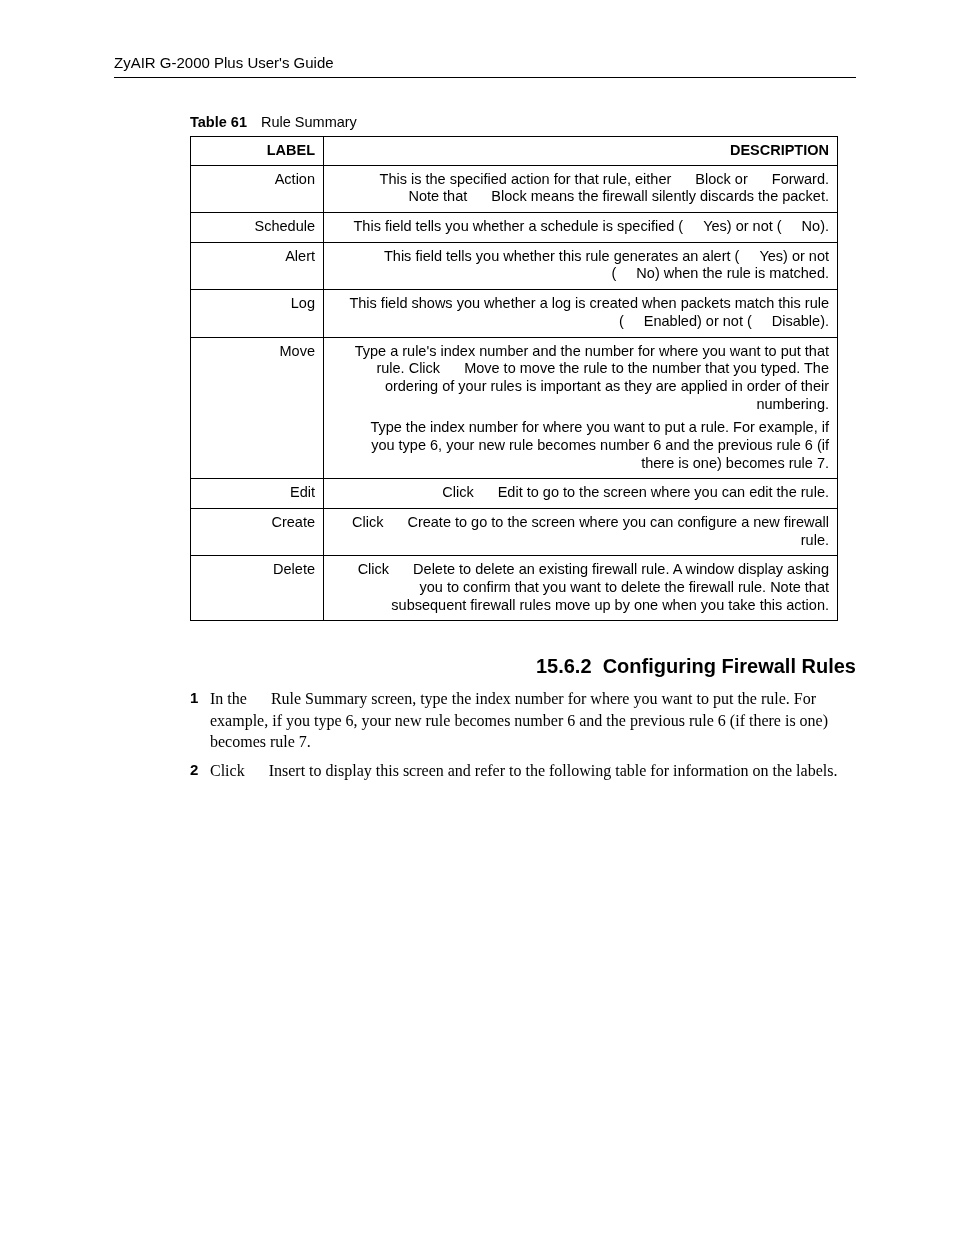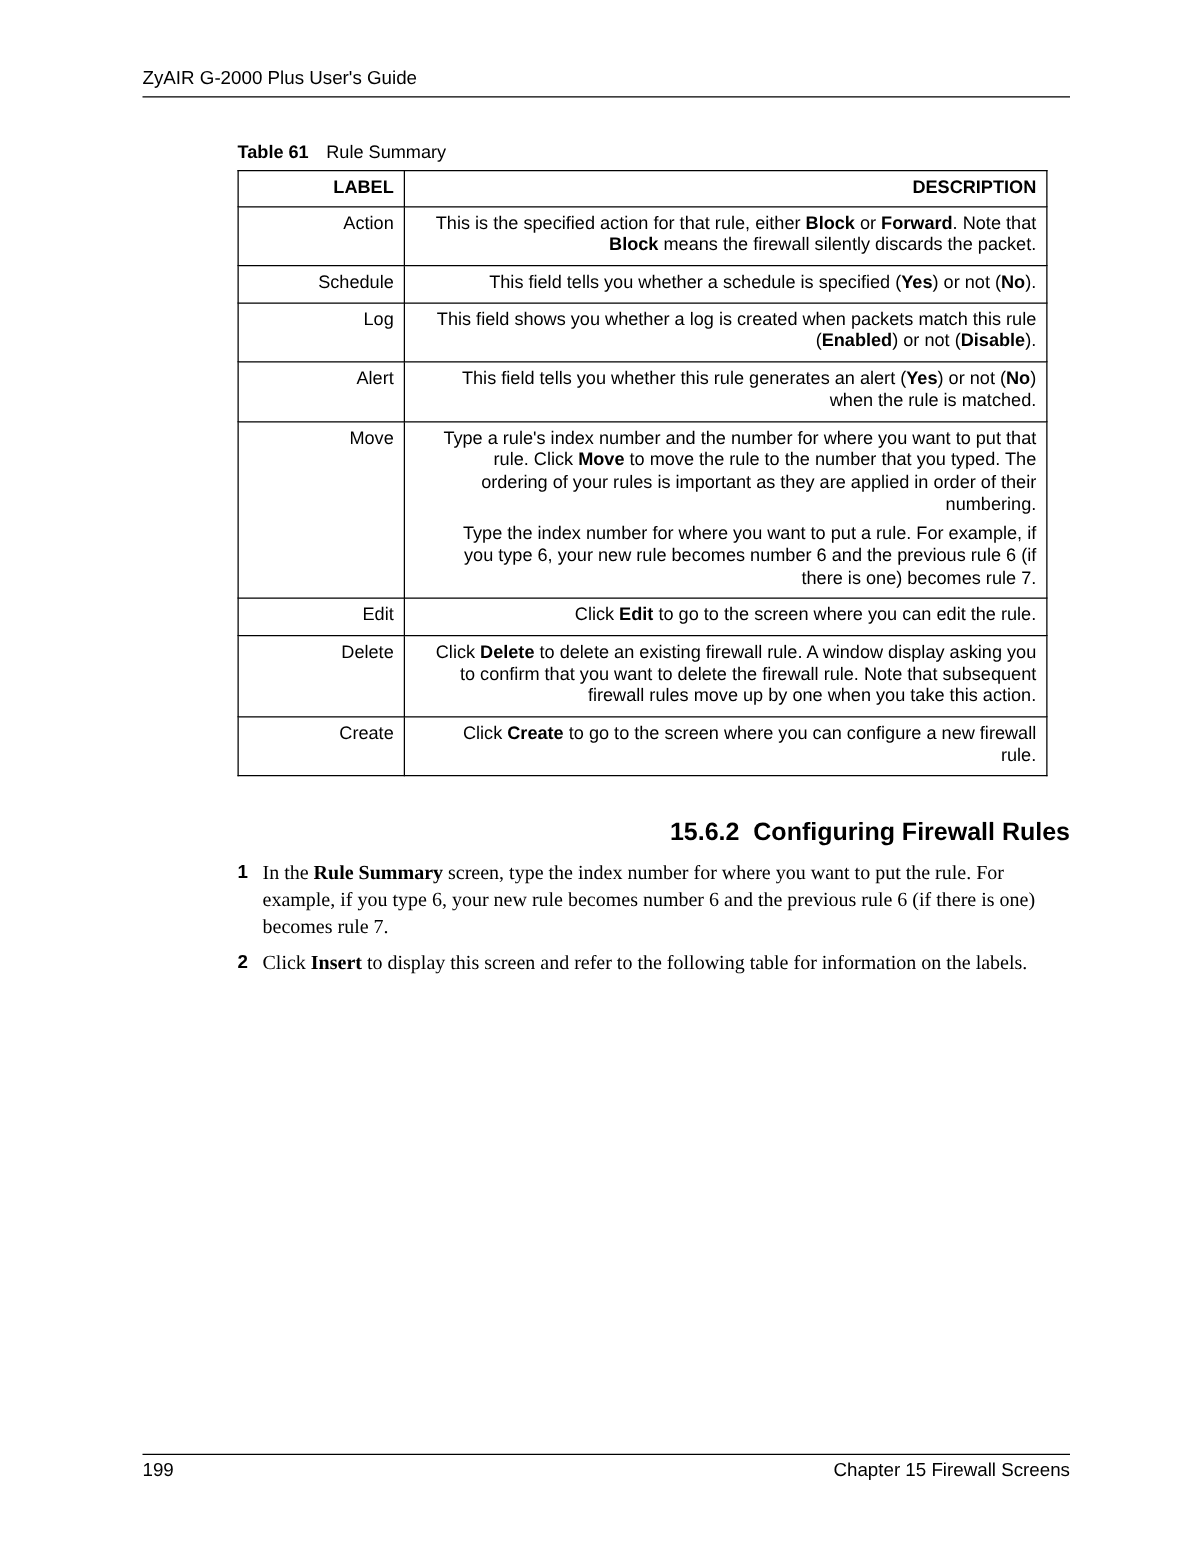--- a/index.html
+++ b/index.html
@@ -56,21 +56,21 @@
   table.rule-table th:first-child { width: 116px; }
   table.rule-table td {
     padding: 5px 8px 6px 24px;
   }
   table.rule-table td.para2 p {
     margin: 0;
   }
   table.rule-table td.para2 p + p {
     margin-top: 6px;
   }
-  .b { font-weight: bold; }
+  .b { font-weight: normal; margin-left: 20px; }
   h2.section-heading {
     font-family: Arial, Helvetica, sans-serif;
     font-weight: bold;
     font-size: 20px;
     margin: 34px 0 10px 0;
     text-align: right;
   }
   .intro {
     font-family: "Times New Roman", Times, serif;
     font-size: 16px;
@@ -137,59 +137,55 @@
 
       <tr>
             <td>Action</td>
             <td>This is the specified action for that rule, either <span class="b">Block</span> or <span class="b">Forward</span>. Note that <span class="b">Block</span> means the firewall silently discards the packet.</td>
           </tr>
           <tr>
             <td>Schedule</td>
             <td>This field tells you whether a schedule is specified (<span class="b">Yes</span>) or not (<span class="b">No</span>).</td>
           </tr>
           <tr>
+            <td>Alert</td>
+            <td>This field tells you whether this rule generates an alert (<span class="b">Yes</span>) or not (<span class="b">No</span>) when the rule is matched.</td>
+          </tr>
+          <tr>
             <td>Log</td>
             <td>This field shows you whether a log is created when packets match this rule (<span class="b">Enabled</span>) or not (<span class="b">Disable</span>).</td>
-          </tr>
-          <tr>
-            <td>Alert</td>
-            <td>This field tells you whether this rule generates an alert (<span class="b">Yes</span>) or not (<span class="b">No</span>) when the rule is matched.</td>
           </tr>
           <tr>
             <td>Move</td>
             <td class="para2">
               <p>Type a rule's index number and the number for where you want to put that rule. Click <span class="b">Move</span> to move the rule to the number that you typed. The ordering of your rules is important as they are applied in order of their numbering.</p>
               <p>Type the index number for where you want to put a rule. For example, if you type 6, your new rule becomes number 6 and the previous rule 6 (if there is one) becomes rule 7.</p>
             </td>
           </tr>
           <tr>
             <td>Edit</td>
             <td>Click <span class="b">Edit</span> to go to the screen where you can edit the rule.</td>
           </tr>
           <tr>
+            <td>Create</td>
+            <td>Click <span class="b">Create</span> to go to the screen where you can configure a new firewall rule.</td>
+          </tr>
+          <tr>
             <td>Delete</td>
             <td>Click <span class="b">Delete</span> to delete an existing firewall rule. A window display asking you to confirm that you want to delete the firewall rule. Note that subsequent firewall rules move up by one when you take this action.</td>
-          </tr>
-          <tr>
-            <td>Create</td>
-            <td>Click <span class="b">Create</span> to go to the screen where you can configure a new firewall rule.</td>
           </tr>
         </tbody>
     </table>
   </div>
 
   <h2 class="section-heading">
     <span>15.6.2</span>&nbsp;&nbsp;<span>Configuring Firewall Rules</span>
   </h2>
 
 
   <ol class="steps">
 
   <li><span class="num">1</span><span>In the <span class="b">Rule Summary</span> screen, type the index number for where you want to put the rule. For example, if you type 6, your new rule becomes number 6 and the previous rule 6 (if there is one) becomes rule 7.</span></li>
       <li><span class="num">2</span><span>Click <span class="b">Insert</span> to display this screen and refer to the following table for information on the labels.</span></li>
     </ol>
 
-  <div class="footer">
-    <span>199</span>
-    <span>Chapter 15 Firewall Screens</span>
-  </div>
 
 </div>
 
 </body></html>

